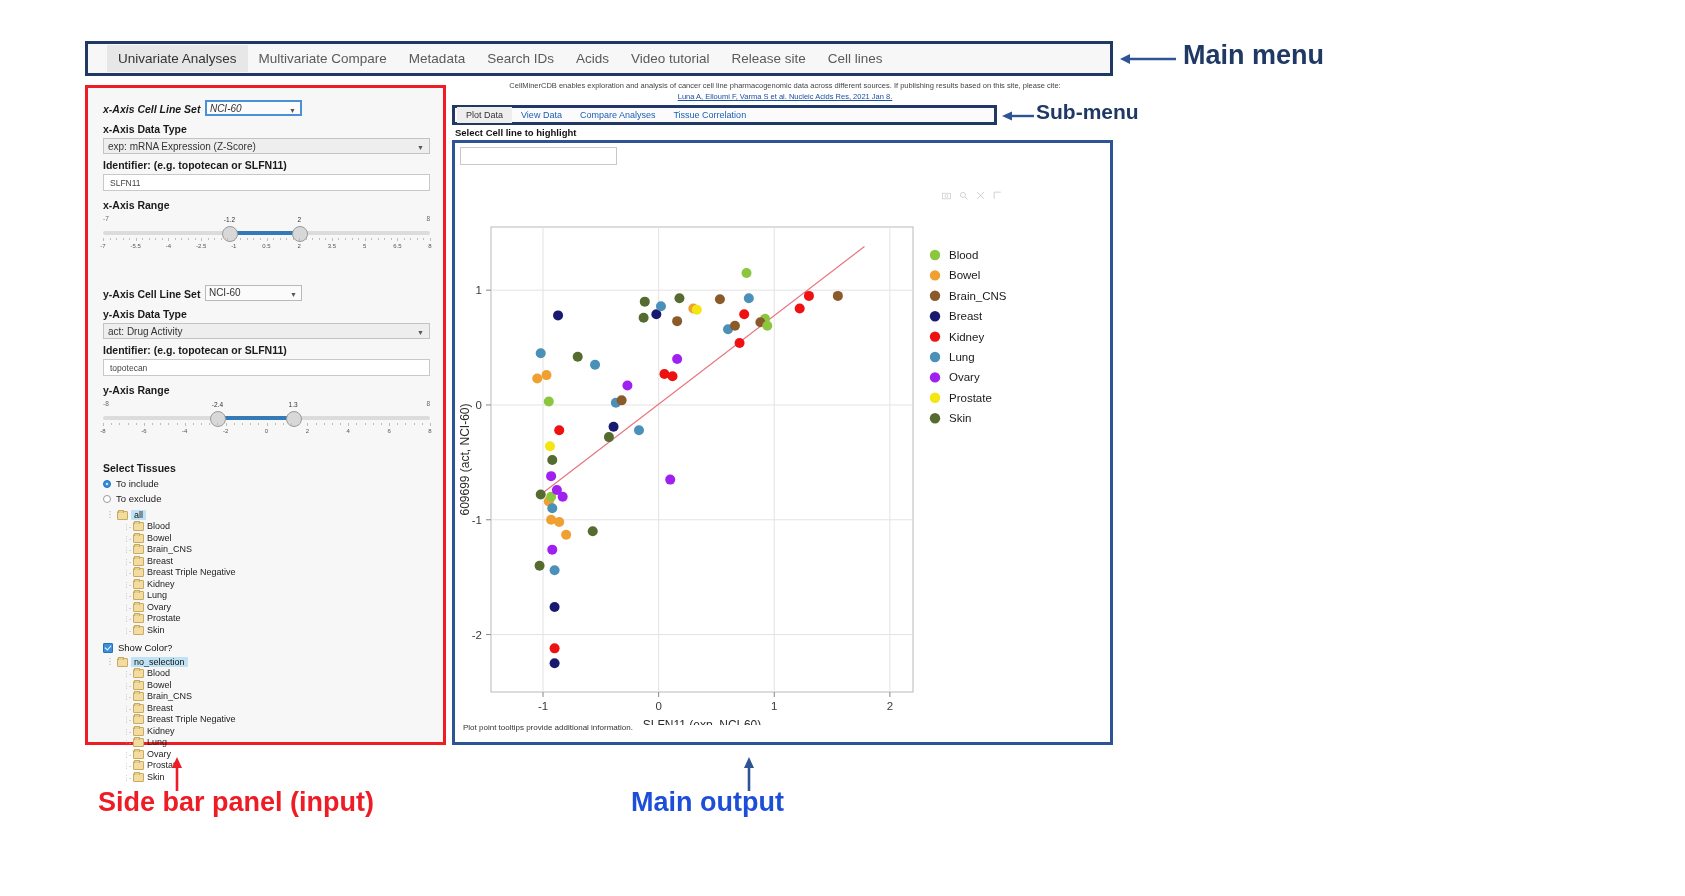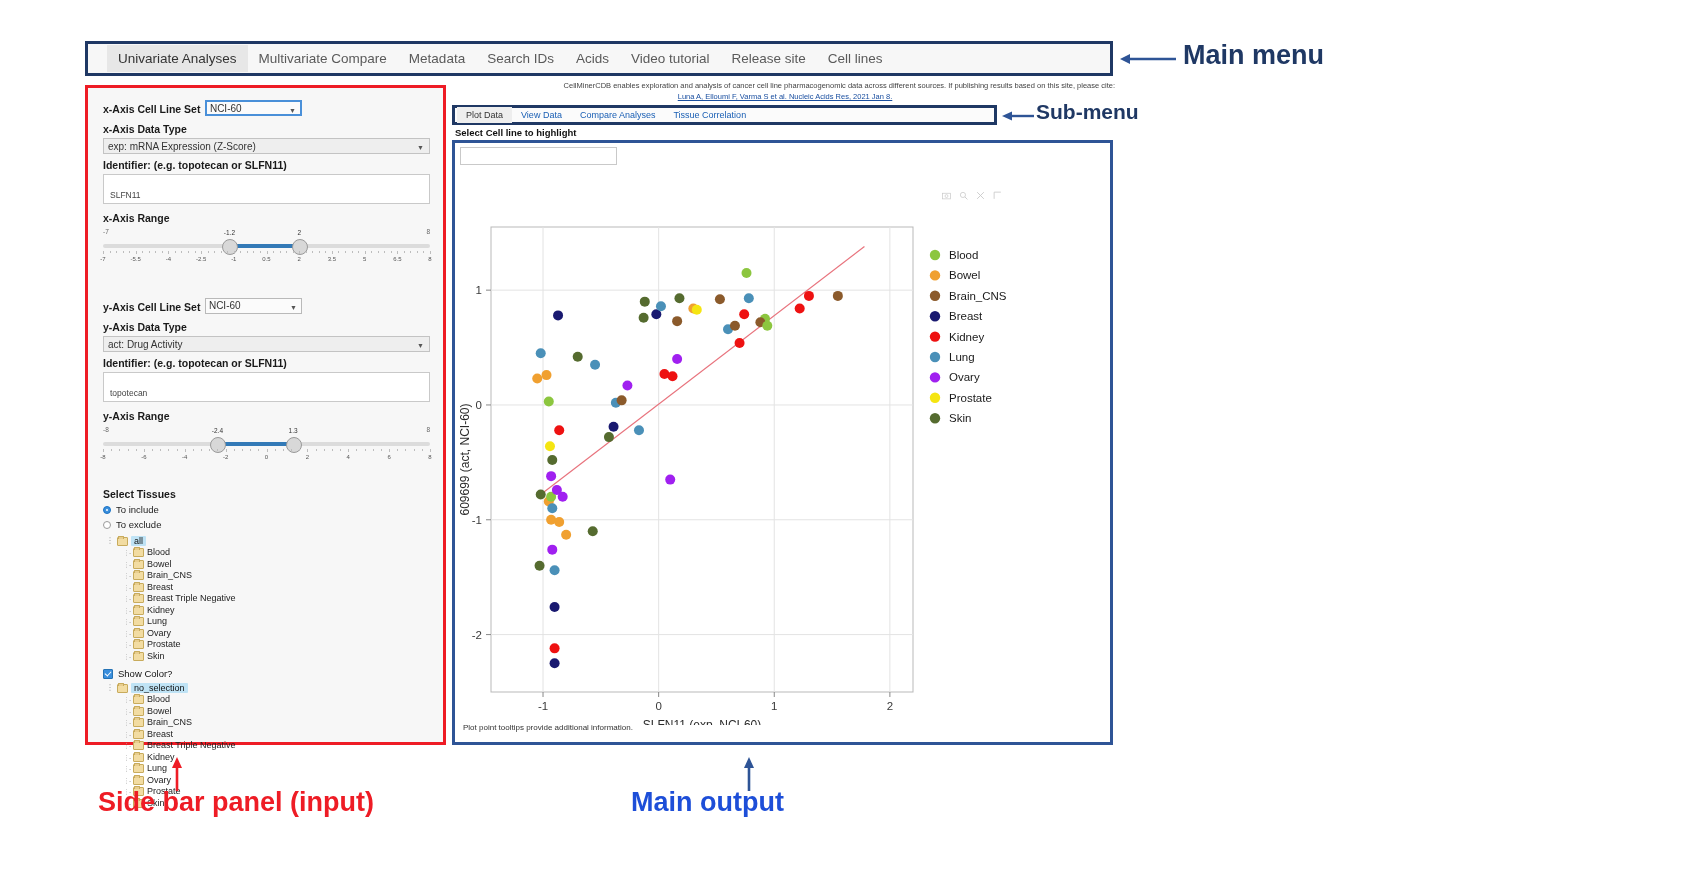--- a/index.html
+++ b/index.html
@@ -38,21 +38,21 @@
   .sel.plain{border:1px solid #b9b9b9;}
   .sel .cv{position:absolute;right:4px;top:2px;font-size:7px;color:#555;}
   .fullsel{
     width:327px;height:16px;border:1px solid #c3c3c3;background:#eeeeee;
     font-size:10px;color:#333;padding:1px 4px;box-sizing:border-box;
     position:relative;line-height:13px;
   }
   .fullsel .cv{position:absolute;right:5px;top:2px;font-size:7px;color:#555;}
   .txtin{
     width:327px;height:17px;border:1px solid #c9c9c9;background:#fff;
-    font-size:8.5px;color:#444;padding:14px 6px;box-sizing:border-box;line-height:13px;
+    font-size:8.5px;color:#444;padding:2px 6px;box-sizing:border-box;line-height:13px;
   }
   
   .slider-wrap{position:relative;width:327px;height:46px;margin-top:4px;}
   .slider-minlabel{position:absolute;left:0;top:0;font-size:6.5px;color:#666;}
   .slider-maxlabel{position:absolute;right:0;top:0;font-size:6.5px;color:#666;}
   .slider-track{position:absolute;left:0;right:0;top:16px;height:4px;background:#dcdcdc;border-radius:2px;}
   .slider-fill{position:absolute;top:16px;height:4px;background:#337ab7;border-radius:2px;}
   .slider-handle{
     position:absolute;top:11px;width:14px;height:14px;border-radius:50%;
     background:#d8d8d8;border:1px solid #9a9a9a;
@@ -85,21 +85,21 @@
   .child-label{font-size:9px;color:#222;}
   .chk-row{display:flex;align-items:center;margin:6px 0 2px;}
   .chk{width:8px;height:8px;background:#3b8fdd;border:1px solid #2573b5;margin-right:5px;border-radius:1px;position:relative;flex:none;}
   .chk:after{content:"";position:absolute;left:1.5px;top:0.5px;width:3px;height:5px;border:solid #fff;border-width:0 1.2px 1.2px 0;transform:rotate(42deg);}
   .chk-lbl{font-size:9.5px;color:#111;font-weight:normal;}
 
   
   #citation{
     position:absolute;left:455px;top:80px;width:660px;text-align:center;
   }
-  #citation .c1{font-size:7.5px;color:#444;line-height:11px;text-align:right;}
+  #citation .c1{font-size:7.5px;color:#444;line-height:11px;}
   #citation .c2{font-size:7.5px;color:#1a4fa0;text-decoration:underline;line-height:11px;}
   #submenu-box{
     position:absolute;left:452px;top:105px;width:545px;height:20px;
     border:3px solid #1f3864;box-sizing:border-box;background:#fbfbfb;
     display:flex;align-items:center;padding-left:2px;
   }
   .sub-item{font-size:9px;color:#1a5fb4;padding:3px 9px;white-space:nowrap;}
   .sub-item.active{color:#333;background:#eeeeee;}
 
   
@@ -144,21 +144,21 @@
       <div class="menu-item">Acids</div>
       <div class="menu-item">Video tutorial</div>
       <div class="menu-item">Release site</div>
       <div class="menu-item">Cell lines</div>
     </div>
 </div>
 
 <div id="sidebar-box">
   <div id="sidebar">
 
-    <div style="margin-top:2px;">
+    <div style="margin-top:2px;font-style:italic;">
       <span class="lbl lbl-inline">x-Axis Cell Line Set</span>
       <span class="sel">
         <span>NCI-60</span>
         <span class="cv">▼</span>
       </span>
     </div>
 
     <div class="lbl">x-Axis Data Type</div>
     <div class="fullsel">
       <span>exp: mRNA Expression (Z-Score)</span>

